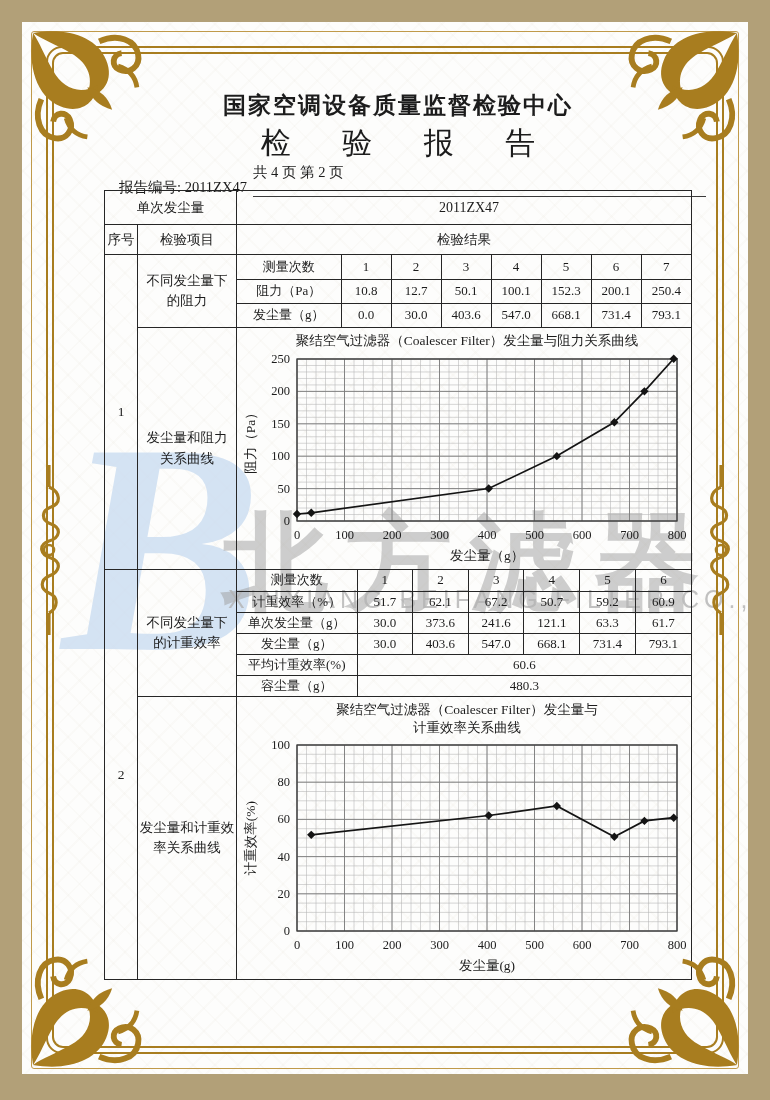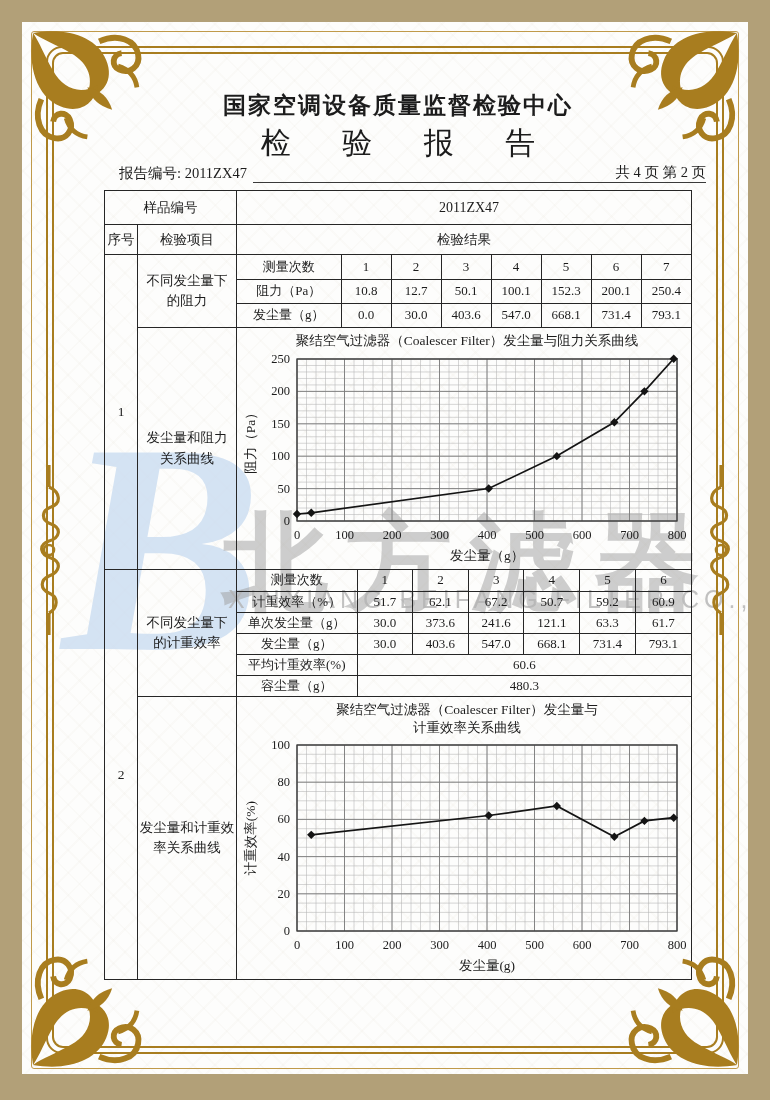--- a/index.html
+++ b/index.html
@@ -25,21 +25,21 @@
   
   .wm{position:absolute;z-index:1;pointer-events:none;}
   .wm-logo{left:62px;top:398px;font-size:300px;font-weight:bold;font-style:italic;color:#cbddf1;opacity:.8;line-height:1;font-family:"Liberation Serif",serif;}
   .wm-cn{left:222px;top:492px;font-size:106px;font-weight:bold;letter-spacing:18px;color:#9f9f9f;opacity:.5;white-space:nowrap;font-family:"Liberation Sans",sans-serif;}
   .wm-en{left:228px;top:585px;font-size:25px;letter-spacing:5px;color:#b3b3b3;opacity:.8;white-space:nowrap;font-family:"Liberation Sans",sans-serif;}
   
   .content{position:absolute;left:104px;top:0;width:588px;z-index:2;}
   .center-name{position:absolute;top:90px;left:0;width:100%;text-align:center;font-size:23px;font-weight:bold;letter-spacing:2px;}
   .report-title{position:absolute;top:123px;left:0;width:100%;text-align:center;font-size:30px;font-weight:normal;letter-spacing:22px;text-indent:22px;}
   .meta-row{position:absolute;top:163px;left:15px;width:587px;display:flex;align-items:flex-end;font-size:14.5px;}
-  .meta-fill{flex:1;border-bottom:1.5px solid #3a3a3a;text-align:right;padding-bottom:0;margin-left:6px;}
+  .meta-fill{flex:1;border-bottom:1.5px solid #3a3a3a;padding-bottom:14px;margin-left:6px;}
   table.main{position:absolute;top:190px;left:0;width:588px;border-collapse:collapse;table-layout:fixed;font-size:13.5px;background:transparent;}
   table.main td{border:1px solid #262626;padding:0;text-align:center;vertical-align:middle;background:transparent;}
   .pre{white-space:pre-line;line-height:1.5;}
   .sample-val{text-align:left;padding-left:10px !important;font-size:14px;margin-left:36px;}
   table.inner{width:100%;height:100%;border-collapse:collapse;table-layout:fixed;font-size:13px;}
   table.inner td{border:1px solid #262626;padding:0;text-align:center;vertical-align:middle;}
   table.inner tr:first-child td{border-top:none;}
   table.inner tr:last-child td{border-bottom:none;}
   table.inner td:first-child{border-left:none;}
   table.inner td:last-child{border-right:none;}
@@ -108,21 +108,21 @@
     </div>
 
     <table class="main">
       <colgroup>
           <col style="width:33px">
           <col style="width:99px">
           <col>
         </colgroup>
       <tbody>
           <tr style="height:34px">
-        <td colspan="2">样品编号</td>
+        <td colspan="2">单次发尘量</td>
         <td class="sample-val">2011ZX47</td>
       </tr>
       <tr style="height:30px">
         <td>序号</td>
         <td>检验项目</td>
         <td>检验结果</td>
       </tr>
 
       <tr style="height:72px">
         <td rowspan="2">1</td>

